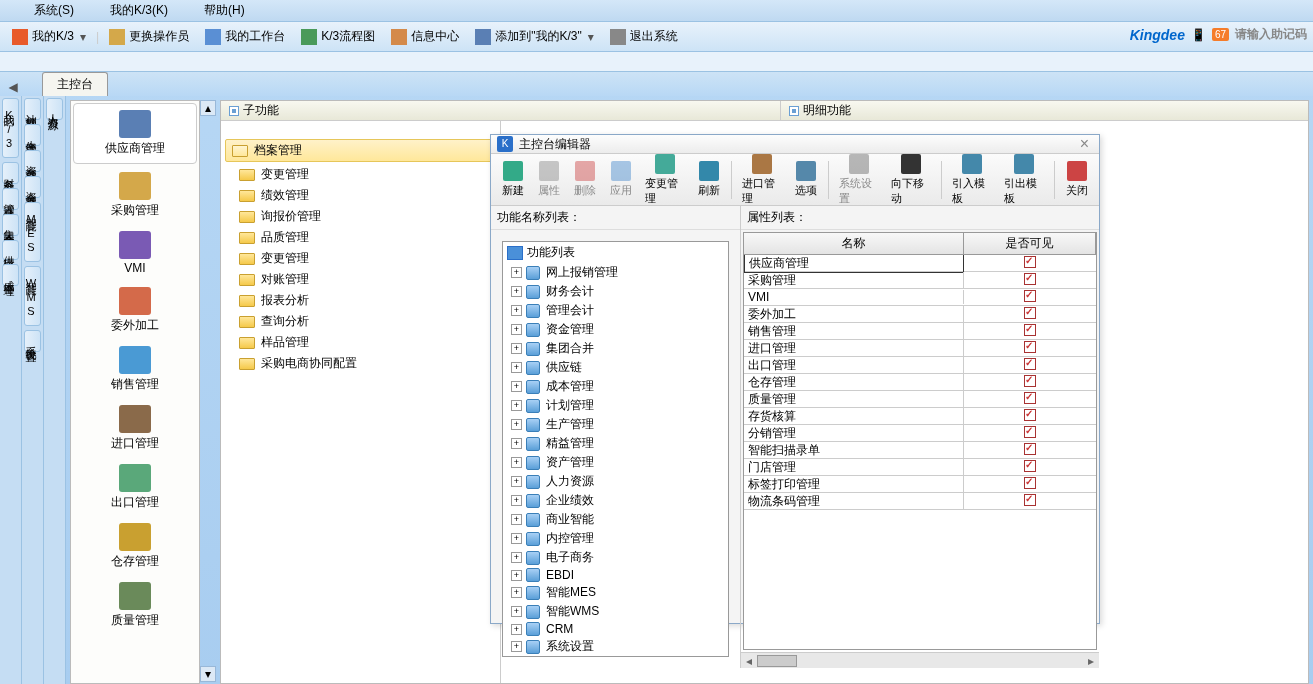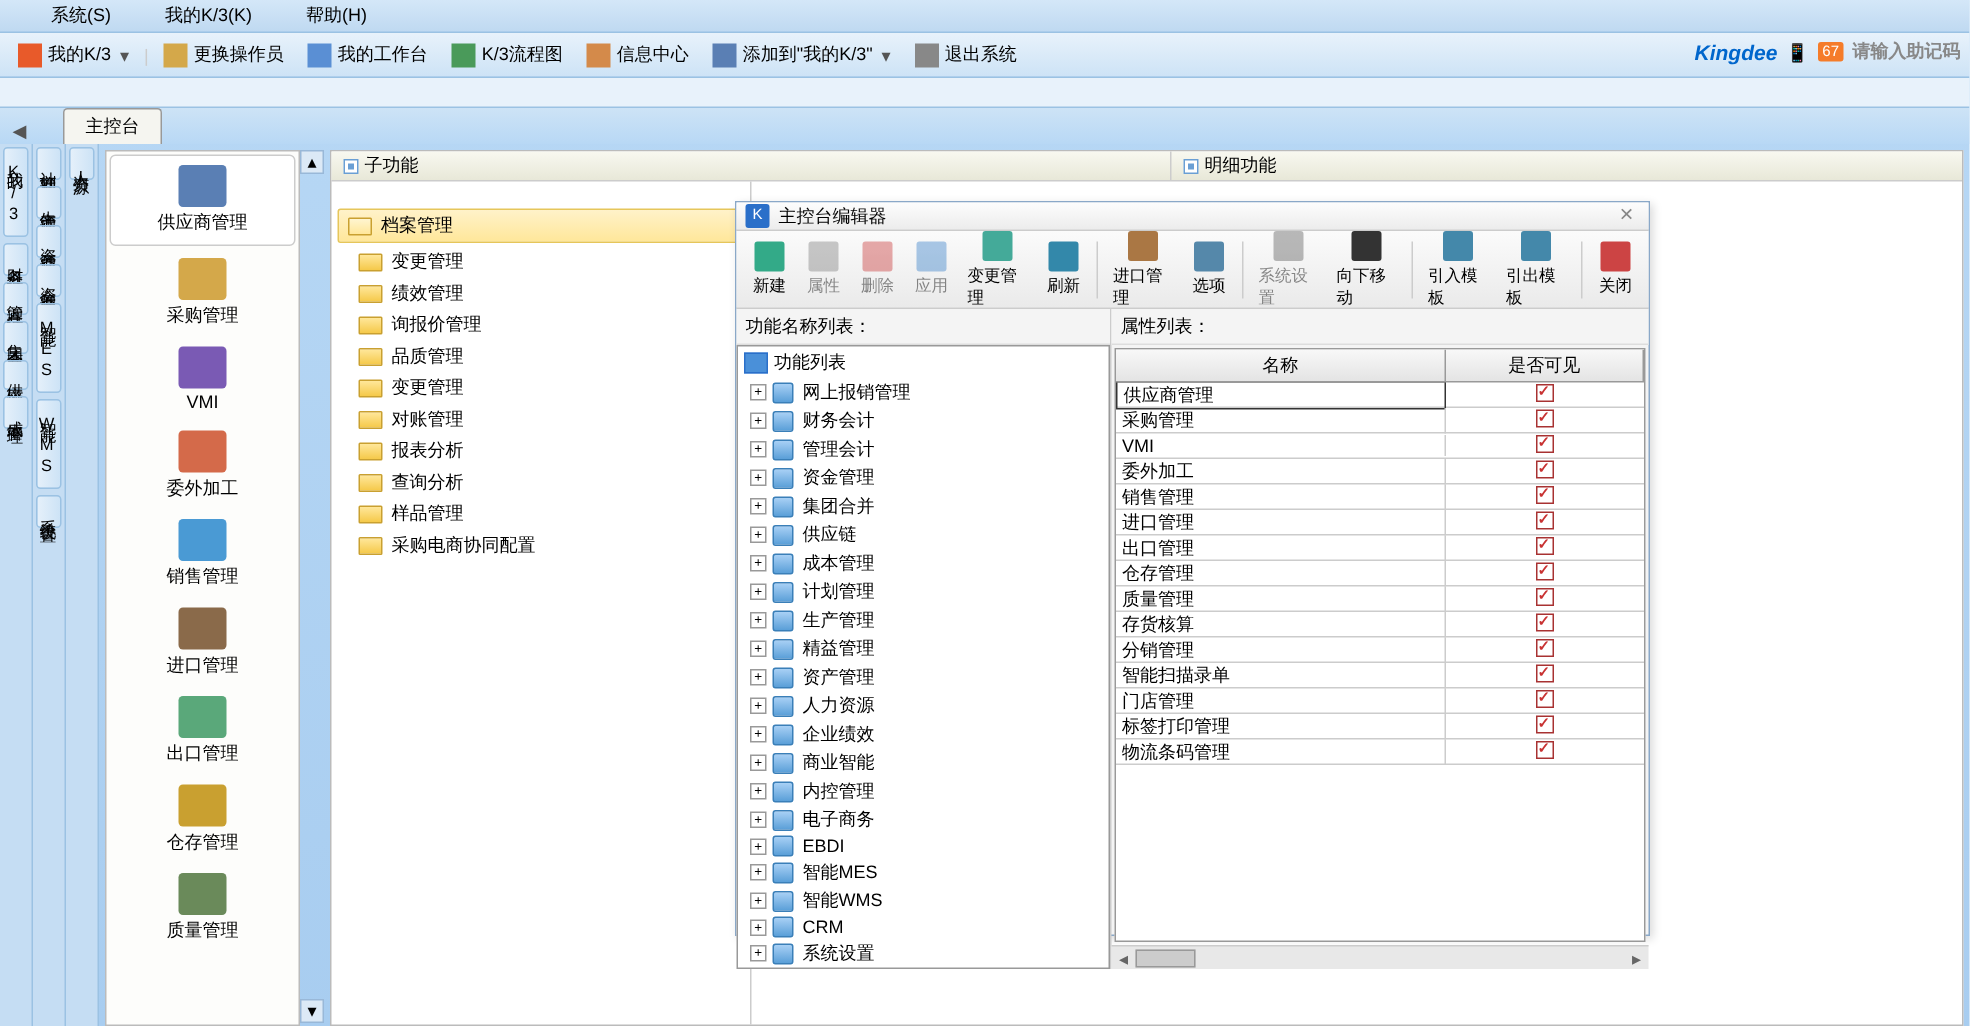--- a/index.html
+++ b/index.html
@@ -67,21 +67,21 @@
 .dtb-btn { display: flex; flex-direction: column; align-items: center; padding: 2px 6px; cursor: pointer; min-width: 36px; }
 .dtb-btn.disabled { opacity: 0.45; }
 .dtb-btn .dico2 { width: 20px; height: 20px; display: inline-block; }
 .dtb-btn .dlbl { font-size: 11px; margin-top: 2px; }
 .dtb-sep { width: 1px; height: 38px; background: #ccc; margin: 0 4px; }
 
 .dialog-body { flex: 1; display: flex; }
 .dlg-left { width: 250px; border-right: 1px solid #ccc; display: flex; flex-direction: column; }
 .dlg-right { flex: 1; display: flex; flex-direction: column; }
 .panel-title { padding: 3px 6px; background: #f4f4f4; border-bottom: 1px solid #ddd; }
-.func-tree { flex: 1; overflow: auto; background: #fff; border: 1px solid #999; margin: 0; }
+.func-tree { flex: 1; overflow: auto; background: #fff; border: 1px solid #999; margin: 11px; }
 .func-root { display: flex; align-items: center; padding: 2px 4px; gap: 4px; }
 .func-root .rico { width: 16px; height: 14px; background: #4a90d9; border: 1px solid #2a6fc9; display: inline-block; }
 .func-item { display: flex; align-items: center; padding: 1px 0 1px 8px; gap: 2px; }
 .expander { width: 11px; height: 11px; border: 1px solid #999; background: #fff; text-align: center; line-height: 9px; font-size: 9px; cursor: pointer; }
 .blue-ico { width: 14px; height: 14px; background: linear-gradient(to bottom, #a8d0f5, #5a9fd8); border: 1px solid #3a7fb8; border-radius: 2px; display: inline-block; margin: 0 4px 0 2px; }
 
 .prop-table { flex: 1; background: #fff; border: 1px solid #999; margin: 2px; overflow: auto; position: relative; }
 .prop-header { display: flex; background: linear-gradient(to bottom, #f8f8f8, #e4e4e4); border-bottom: 1px solid #999; position: sticky; top: 0; }
 .prop-header .ph { border-right: 1px solid #999; text-align: center; padding: 2px 0; }
 .ph1 { width: 220px; }

